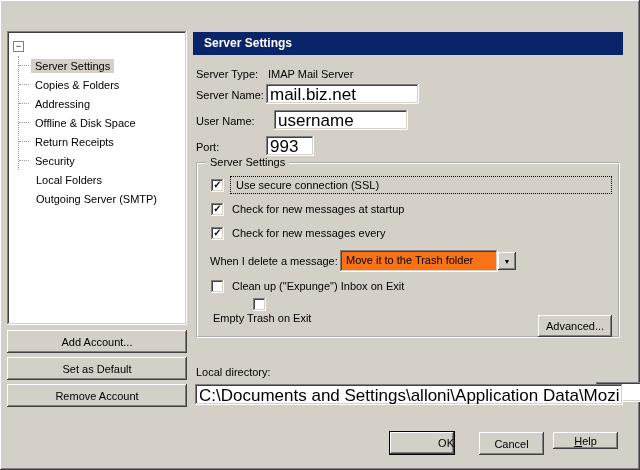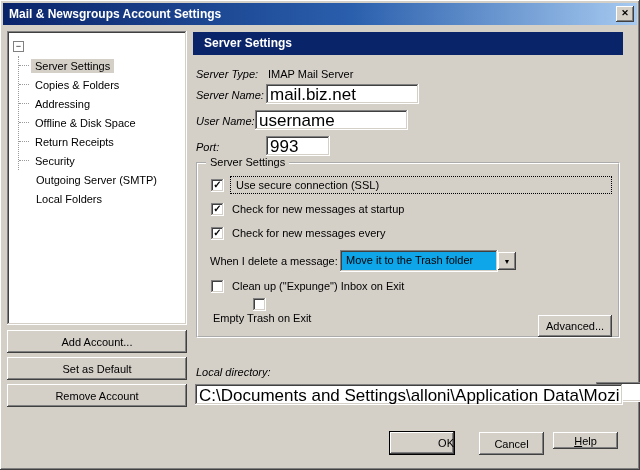--- a/index.html
+++ b/index.html
@@ -64,21 +64,21 @@
   .acct-btn.add    { top:330px;text-align:center; }
   .acct-btn.setdef { top:357px; }
   .acct-btn.remove { top:384px; }
 
   
   .panel-header {
     position:absolute; left:193px; top:32px; width:430px; height:23px;
     background:#0a246a; color:#fff; font-weight:bold; font-size:12px;
     line-height:23px; padding-left:11px;
   }
-  .form-label { position:absolute; left:196px; white-space:nowrap;font-style:italic; }
+  .form-label { position:absolute; left:196px; white-space:nowrap; }
   .static-value { position:absolute; white-space:nowrap; }
   .field {
     position:absolute; height:20px; border:none; outline:none;
     font-family:"Liberation Sans", sans-serif; font-size:17px;
     padding:2px 4px 0 4px; white-space:nowrap; overflow:hidden;
   }
 
   
   .groupbox {
     position:absolute; left:196px; top:162px; width:424px; height:176px;
@@ -96,21 +96,21 @@
     font-size:10px; font-weight:bold; line-height:12px; text-align:center;
     margin-right:6px;
   }
   .chk-label { white-space:nowrap; padding:1px 2px; }
   .focus-area { border:1px dotted #000; padding:2px 3px; }
 
   .dropdown {
     position:absolute; display:flex; align-items:stretch; height:22px;
   }
   .dropdown-value {
-    flex:1; background:#0ea5e9;
+    flex:1; background:#f97316;
     box-shadow: inset -1px -1px #ffffff, inset 1px 1px #808080,
                 inset -2px -2px #d4d0c8, inset 2px 2px #404040;
     padding:4px 6px 4px 6px; white-space:nowrap; overflow:hidden;
   }
   .dropdown-btn {
     width:18px; margin:2px; margin-left:0; background:#d4d0c8;
     box-shadow: inset -1px -1px #404040, inset 1px 1px #ffffff,
                 inset -2px -2px #808080, inset 2px 2px #d4d0c8;
     font-size:7px; display:flex; align-items:center; justify-content:center;
   }
@@ -122,24 +122,20 @@
   .cancel-btn { position:absolute; left:479px; top:432px; width:65px; height:23px; }
   .help-btn   { position:absolute; left:553px; top:432px; width:65px; height:17px; }
   .help-btn .btn-label { display:block; }
   .help-btn .btn-label::first-letter { text-decoration:underline; }
 </style>
 </head>
 <body>
 
 <div class="window">
 
-  <div class="titlebar">
-    <span class="titlebar-text">Mail &amp; Newsgroups Account Settings</span>
-    <span class="close-btn">✕</span>
-  </div>
 
   <div class="tree-panel sunken">
     <div class="tree-row">
       <span class="expander">−</span>
     </div>
     <div class="tree-children">
       <div class="tree-row selected">
         <span class="tree-connector"></span>
         <span class="tree-label">Server Settings</span>
       </div>
@@ -158,24 +154,24 @@
       <div class="tree-row">
         <span class="tree-connector"></span>
         <span class="tree-label">Return Receipts</span>
       </div>
       <div class="tree-row">
         <span class="tree-connector"></span>
         <span class="tree-label">Security</span>
       </div>
     </div>
     <div class="tree-row tree-root-item">
+      <span class="tree-label">Local Folders</span>
+    </div>
+    <div class="tree-row tree-root-item">
       <span class="tree-label">Outgoing Server (SMTP)</span>
-    </div>
-    <div class="tree-row tree-root-item">
-      <span class="tree-label">Local Folders</span>
     </div>
   </div>
 
   <div class="btn acct-btn add">
     <span>Add Account...</span>
   </div>
   <div class="btn acct-btn setdef">
     <span>Set as Default</span>
   </div>
   <div class="btn acct-btn remove">
@@ -184,24 +180,24 @@
 
   <div class="panel-header">Server Settings</div>
 
   <span class="form-label" style="top:68px;">Server Type:</span>
   <span class="static-value" style="left:268px; top:68px;">IMAP Mail Server</span>
 
   <span class="form-label" style="top:89px;">Server Name:</span>
   <input class="field sunken" style="left: 266px; top: 84px; width: 153px;" value="mail.biz.net">
 
   <span class="form-label" style="top:115px;">User Name:</span>
-  <input class="field sunken" style="left: 255px; top: 110px; width: 153px;" value="username">
+  <input class="field sunken" style="left: 274px; top: 110px; width: 134px;" value="username">
 
   <span class="form-label" style="top:141px;">Port:</span>
-  <input class="field sunken" style="left: 266px; top: 136px; width: 64px;" value="993">
+  <input class="field sunken" style="left: 266px; top: 136px; width: 48px;" value="993">
 
   <div class="groupbox">
     <span class="groupbox-title">Server Settings</span>
 
     <div class="chk-row" style="left:13px; top:12px; right:6px;">
       <span class="checkbox">✓</span>
       <span class="focus-area" style="flex:1;"><span class="chk-label">Use secure connection (SSL)</span></span>
     </div>
 
     <div class="chk-row" style="left:13px; top:38px;">

